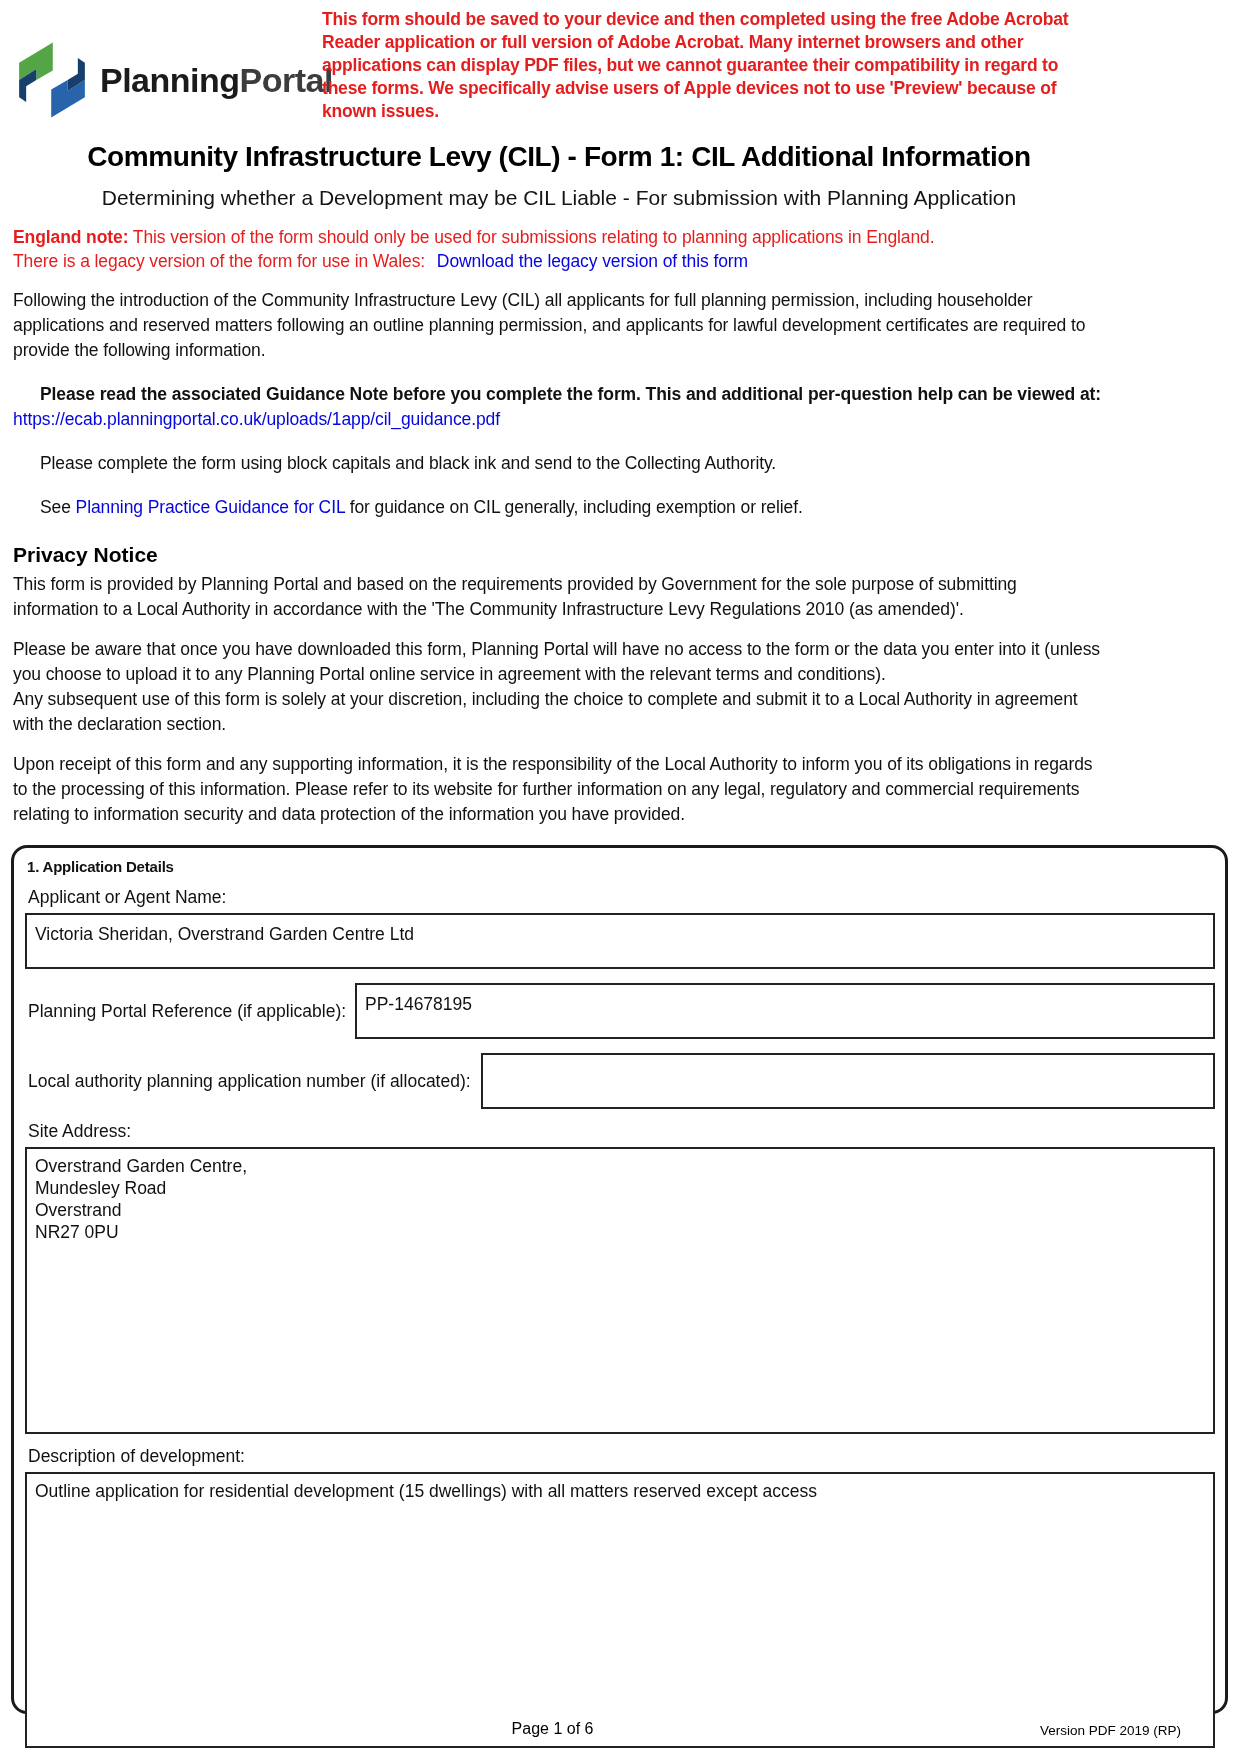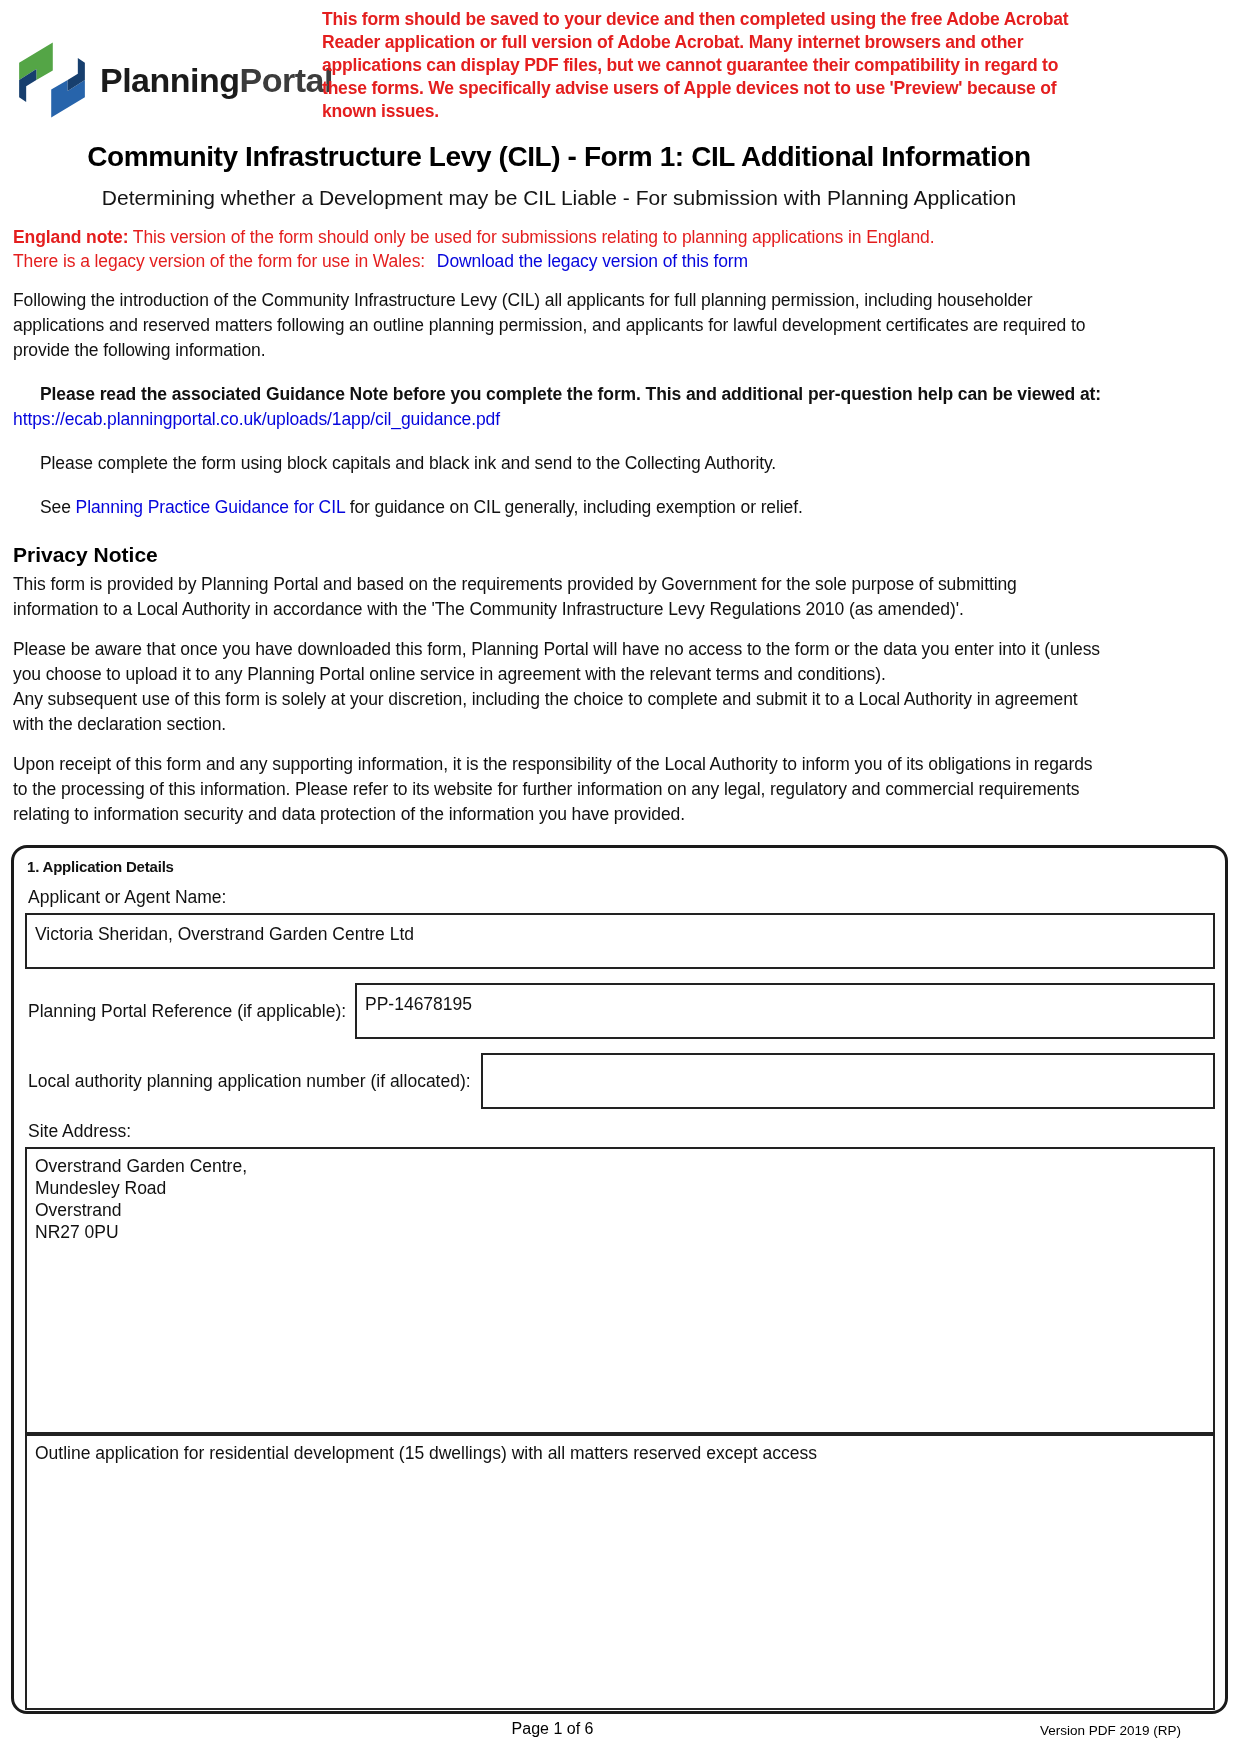--- a/index.html
+++ b/index.html
@@ -152,19 +152,20 @@
       <div class="fld-label lbl-la">Local authority planning application number (if allocated):</div>
       <div class="tbox single"></div>
     </div>
 
     <div class="fld-label">Site Address:</div>
     <div class="tbox area site-area preline">Overstrand Garden Centre,
 Mundesley Road
 Overstrand
 NR27 0PU</div>
 
+    <div class="fld-label">Description of development:</div>
     <div class="tbox area desc-area">Outline application for residential development (15 dwellings) with all matters reserved except access</div>
   </div>
 
   <div class="footer-page">Page 1 of 6</div>
   <div class="footer-version">Version PDF 2019 (RP)</div>
 
 </div>
 
 </body></html>

